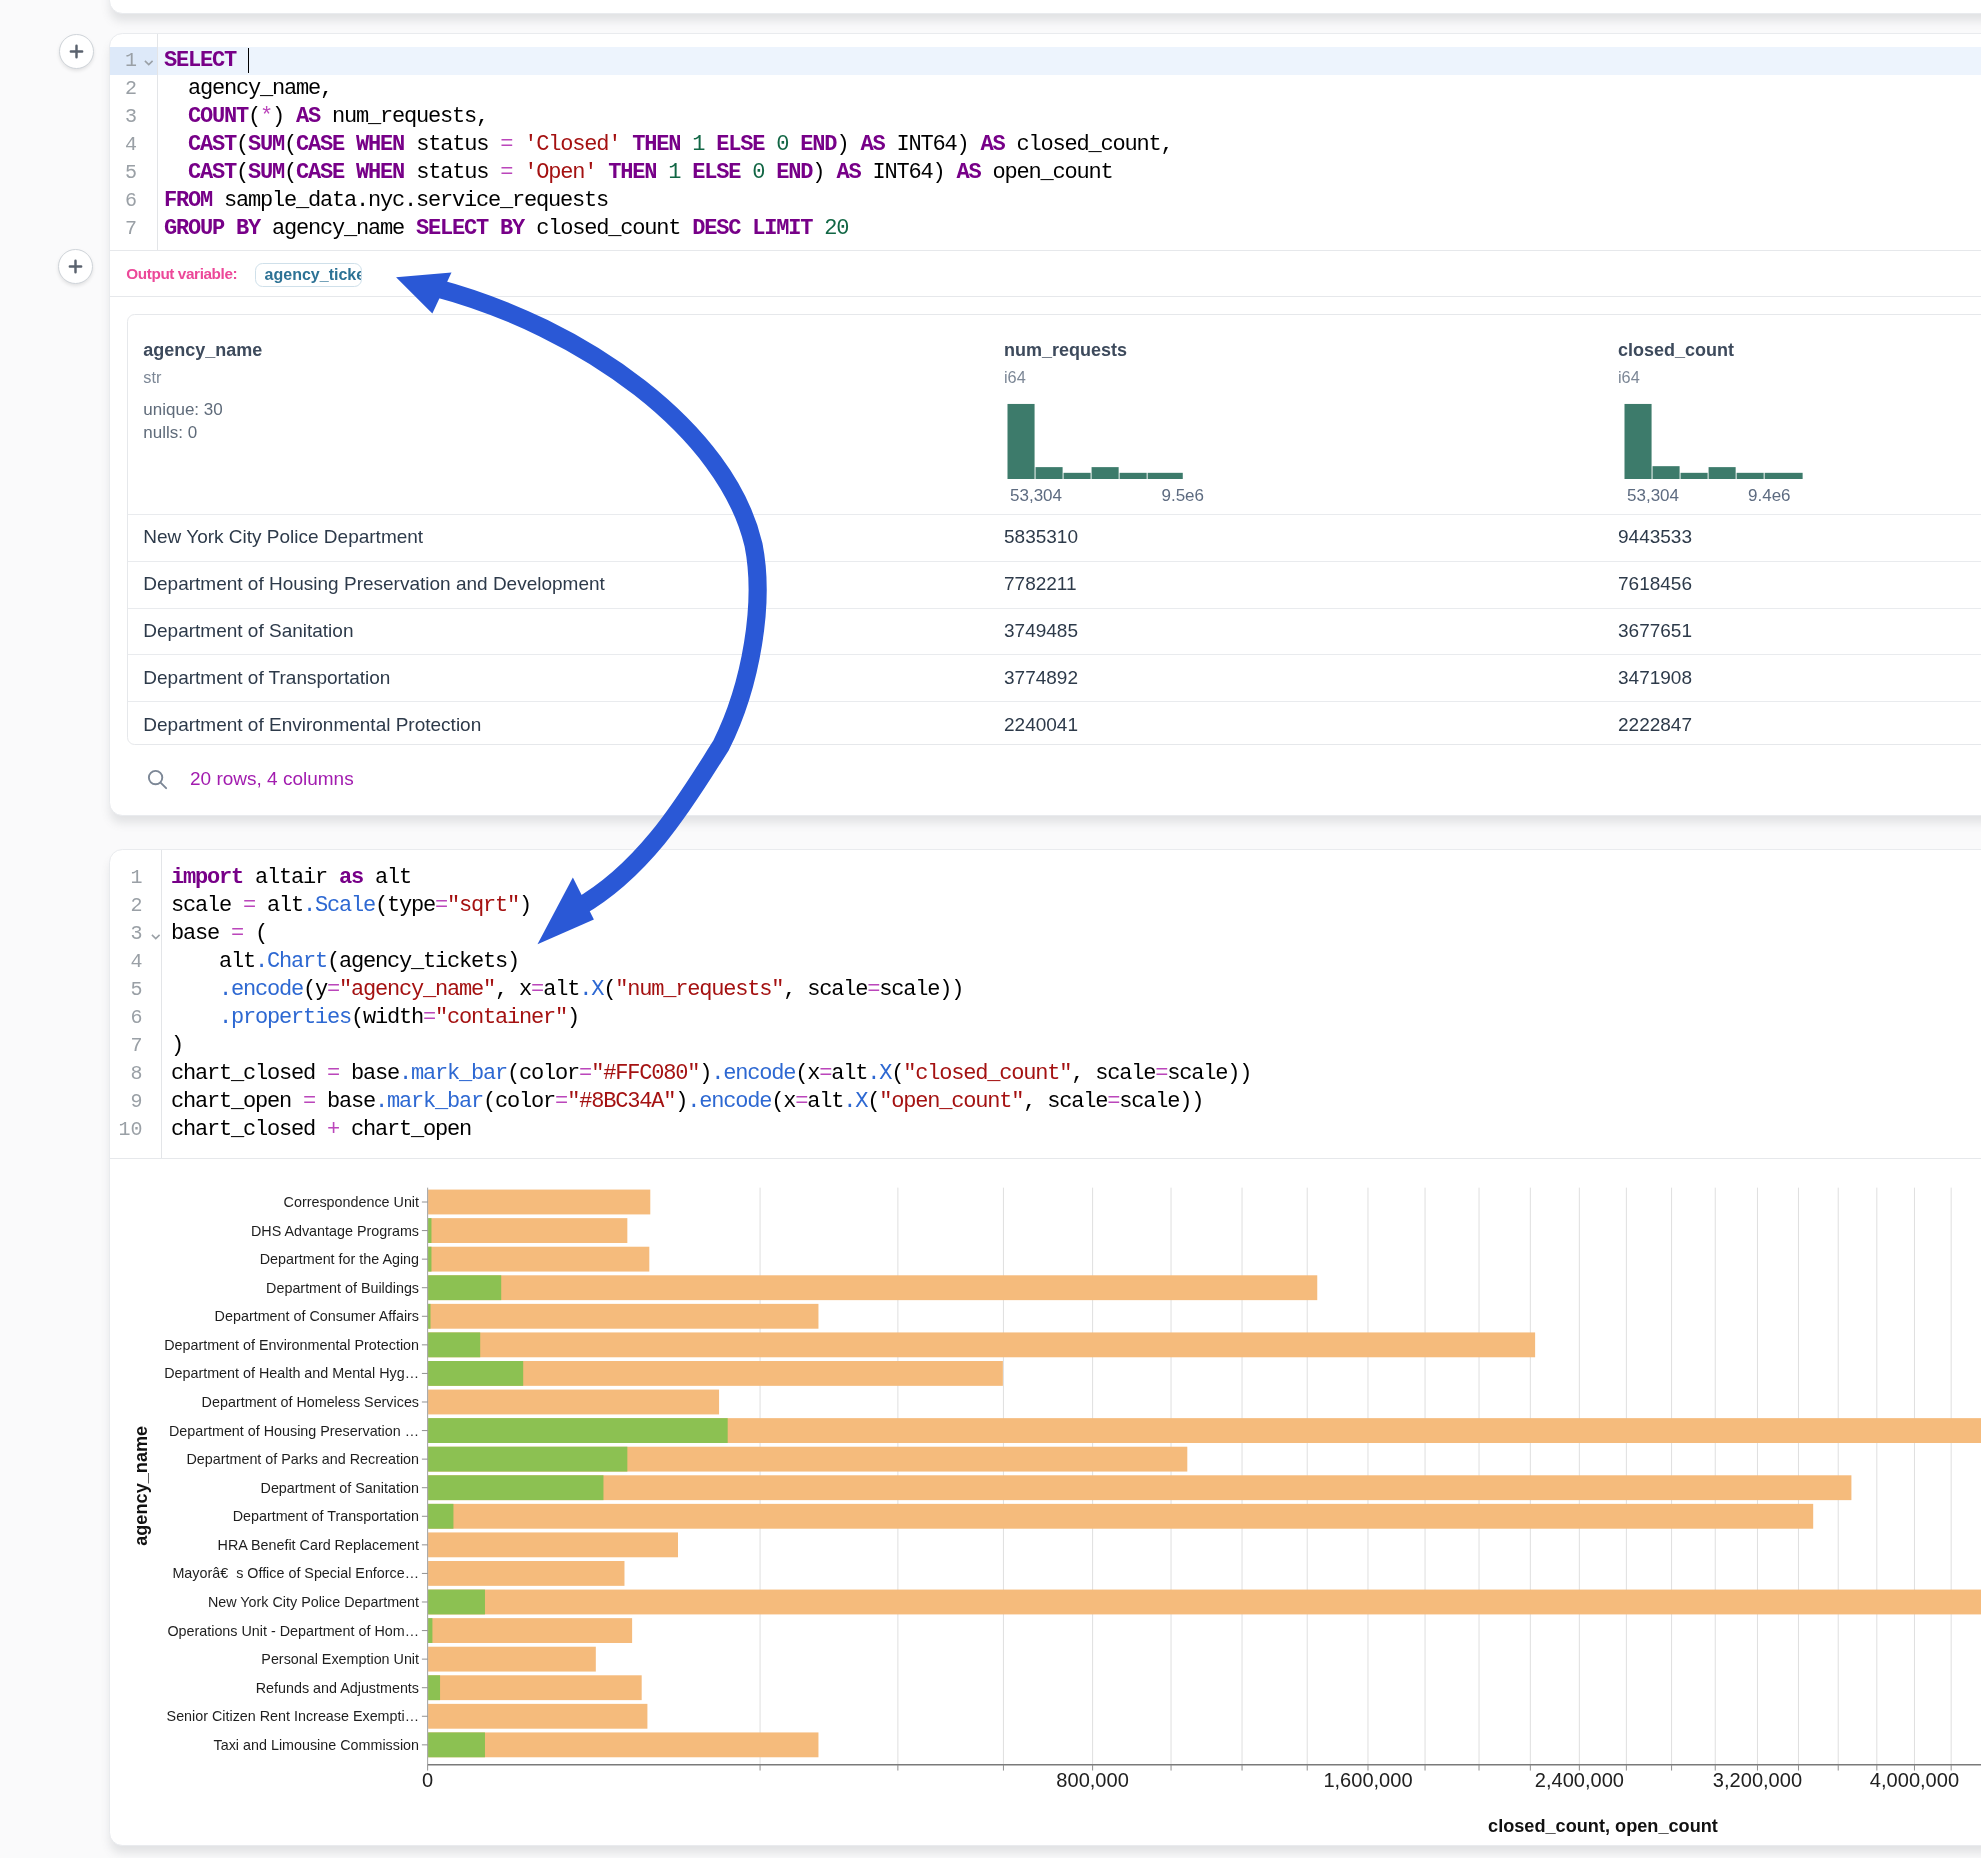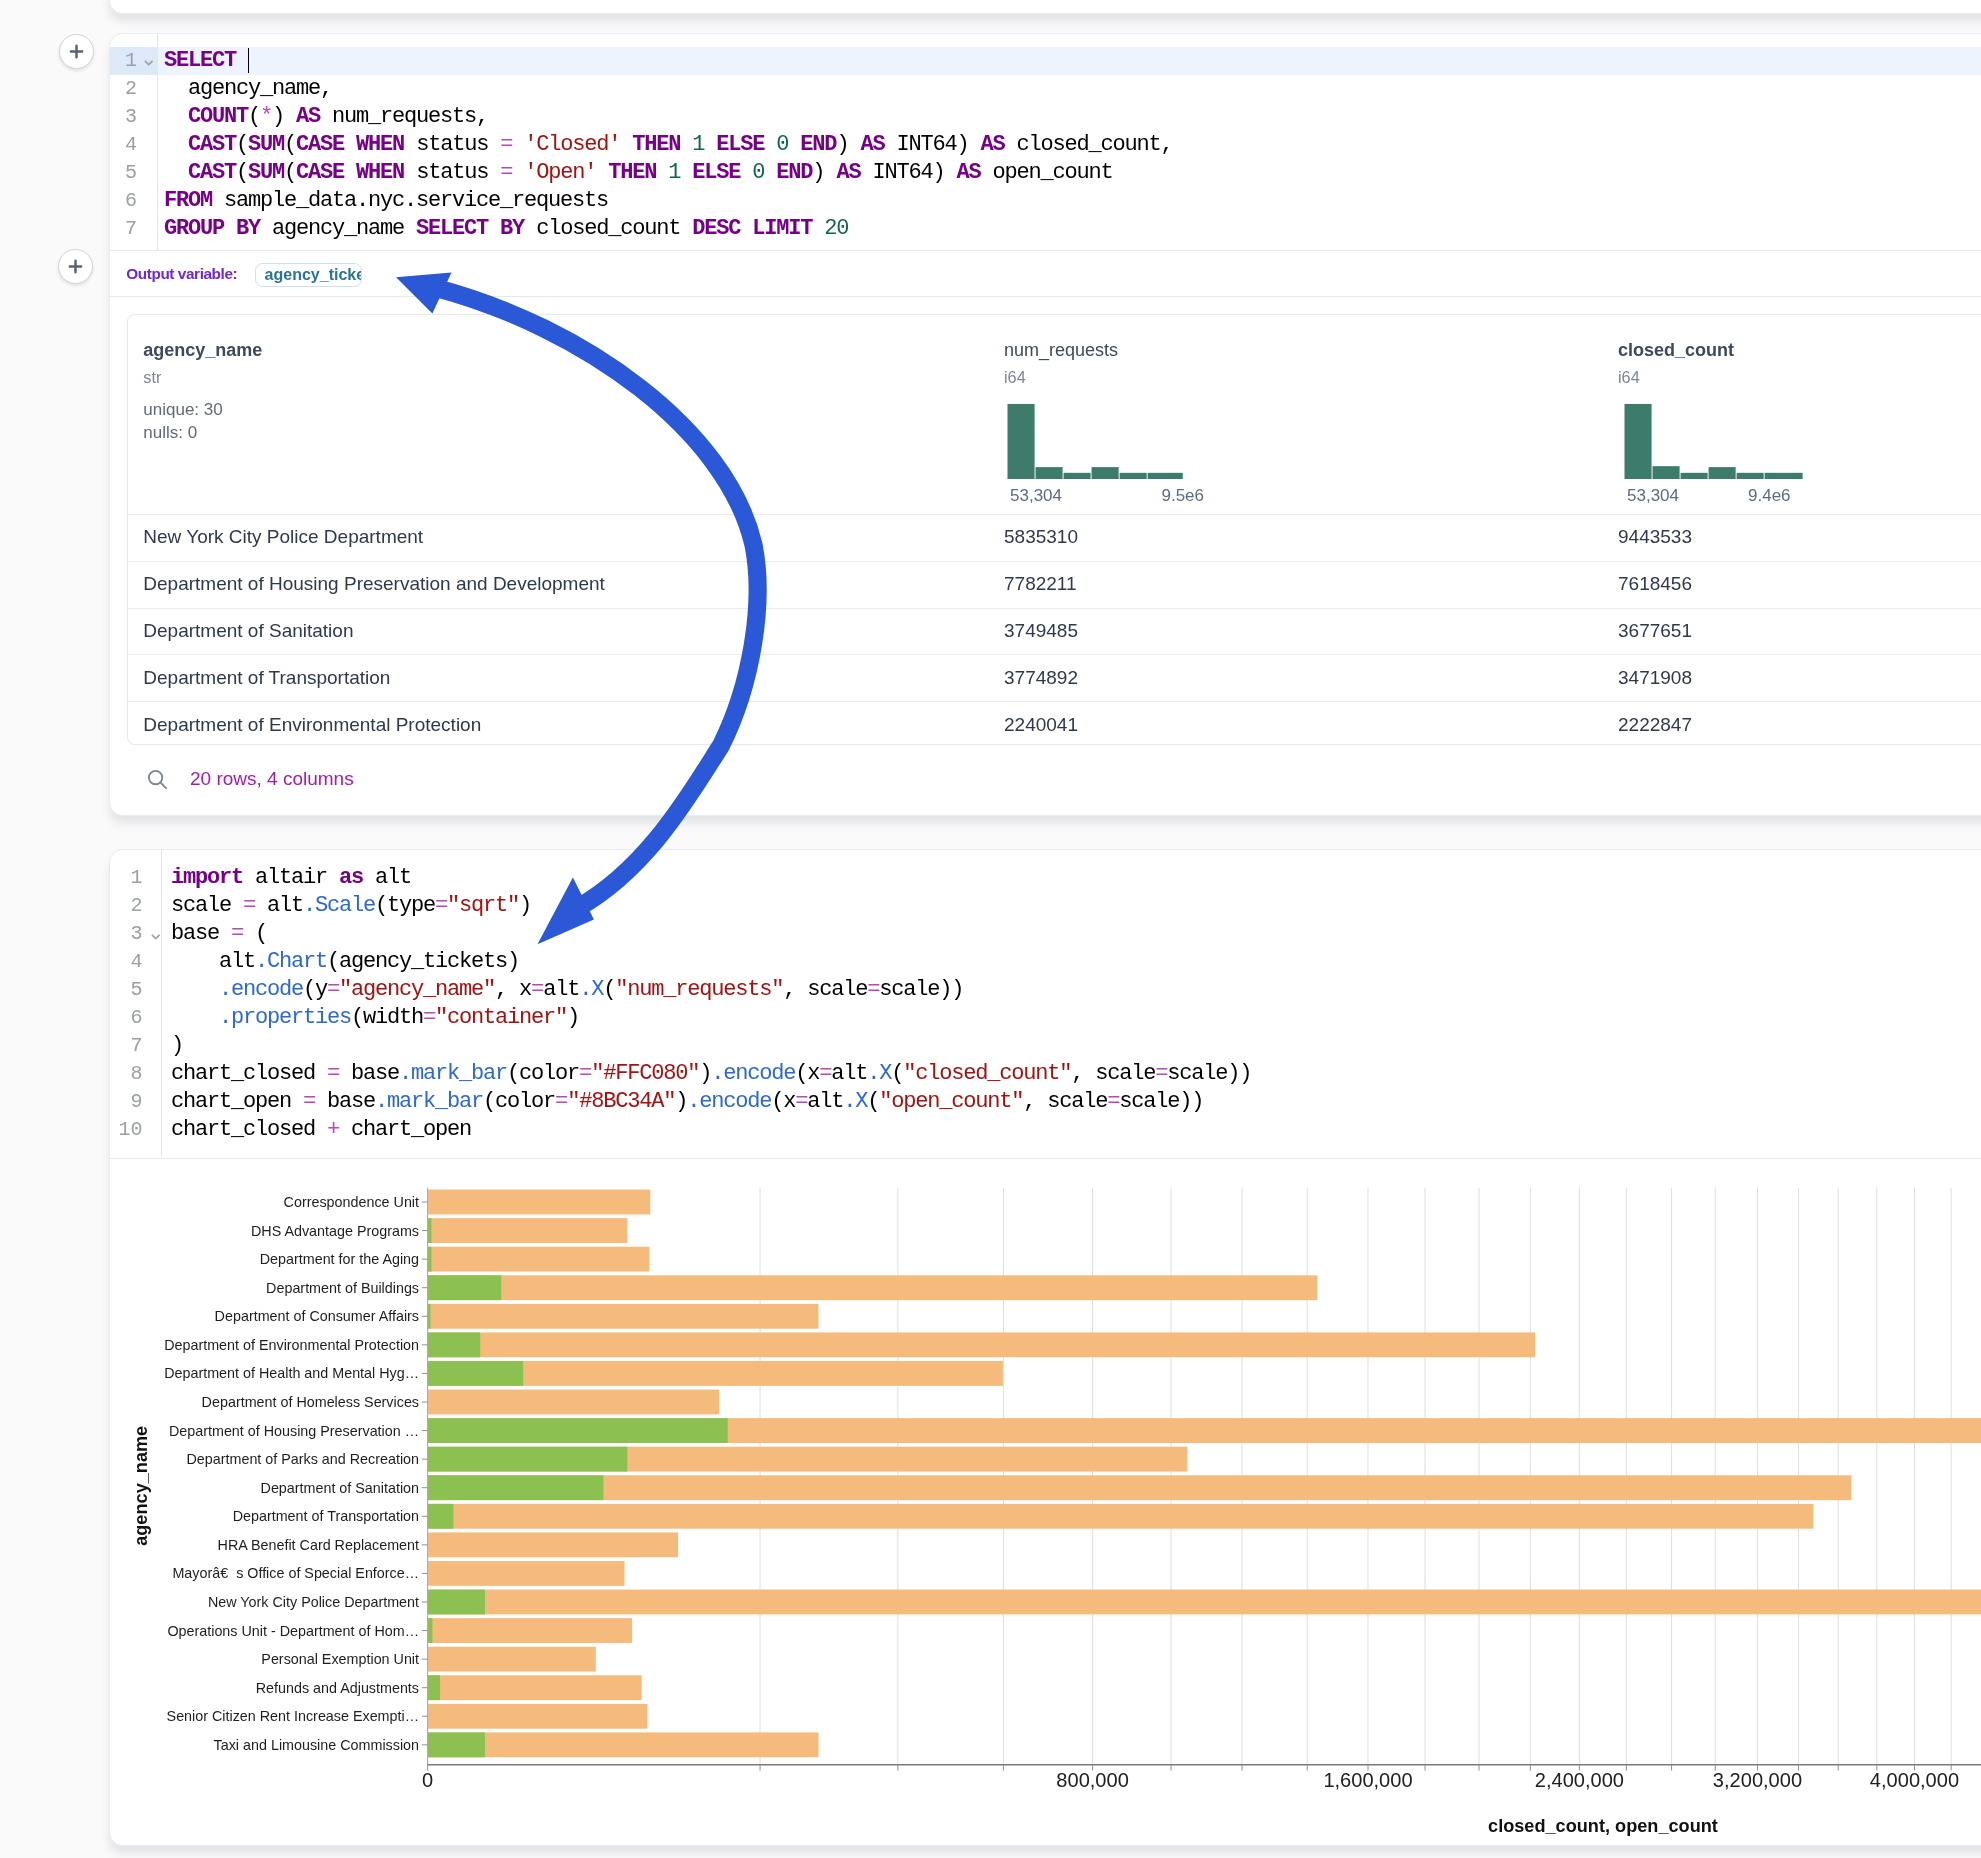--- a/index.html
+++ b/index.html
@@ -59,32 +59,32 @@
     <div class="mono" style="position:absolute; left:54px; top:13.4px;"><span class="kw">SELECT</span> <span style="border-left:1.9px solid #000;"> </span>
   agency_name,
   <span class="kw">COUNT</span>(<span class="op">*</span>) <span class="kw">AS</span> num_requests,
   <span class="kw">CAST</span>(<span class="kw">SUM</span>(<span class="kw">CASE</span> <span class="kw">WHEN</span> status <span class="op">=</span> <span class="str">'Closed'</span> <span class="kw">THEN</span> <span class="num">1</span> <span class="kw">ELSE</span> <span class="num">0</span> <span class="kw">END</span>) <span class="kw">AS</span> INT64) <span class="kw">AS</span> closed_count,
   <span class="kw">CAST</span>(<span class="kw">SUM</span>(<span class="kw">CASE</span> <span class="kw">WHEN</span> status <span class="op">=</span> <span class="str">'Open'</span> <span class="kw">THEN</span> <span class="num">1</span> <span class="kw">ELSE</span> <span class="num">0</span> <span class="kw">END</span>) <span class="kw">AS</span> INT64) <span class="kw">AS</span> open_count
 <span class="kw">FROM</span> sample_data.nyc.service_requests
 <span class="kw">GROUP</span> <span class="kw">BY</span> agency_name <span class="kw">SELECT</span> <span class="kw">BY</span> closed_count <span class="kw">DESC</span> <span class="kw">LIMIT</span> <span class="num">20</span></div>
 
     <div style="position:absolute; left:0; top:216px; width:100%; height:1px; background:#e6e8eb;"></div>
 
-    <div style="position:absolute; left:16.3px; top:231px; font-size:15.3px; letter-spacing:-0.4px; font-weight:bold; color:#6d28d9;">Output variable:</div>
+    <div style="position:absolute; left:16.3px; top:231px; font-size:15.3px; letter-spacing:-0.4px; font-weight:bold; color:#ec4899;">Output variable:</div>
     <div style="position:absolute; left:145px; top:229px; width:107px; height:24px; border:1px solid #cfe0ea; border-radius:7.6px; overflow:hidden; font-size:16px; font-weight:bold; color:#2d7295; padding:0 0 0 8.6px; line-height:22px;">agency_tickets</div>
     <div style="position:absolute; left:0; top:262px; width:100%; height:1px; background:#e6e8eb;"></div>
 
     <div style="position:absolute; left:17px; top:280px; width:2285px; height:431px; border:1px solid #e6e8eb; border-radius:7.6px;">
 
       <div style="position:absolute; left:15.3px; top:25px; font-size:18px; font-weight:bold; color:#3d4a5c;">agency_name</div>
       <div style="position:absolute; left:15.3px; top:53px; font-size:16.3px; color:#7c8796;">str</div>
       <div style="position:absolute; left:15.3px; top:85px; font-size:17px; color:#5f6b7a;">unique: 30</div>
       <div style="position:absolute; left:15.3px; top:108px; font-size:17px; color:#5f6b7a;">nulls: 0</div>
 
-      <div style="position:absolute; left:876px; top:25px; font-size:18px; font-weight:normal; color:#3d4a5c;">num_requests</div>
+      <div style="position:absolute; left:876px; top:25px; font-size:18px; font-weight:bold; color:#3d4a5c;">num_requests</div>
       <div style="position:absolute; left:876px; top:53px; font-size:16.3px; color:#7c8796;">i64</div>
 
       <div style="position:absolute; left:1490px; top:25px; font-size:18px; font-weight:bold; color:#3d4a5c;">closed_count</div>
       <div style="position:absolute; left:1490px; top:53px; font-size:16.3px; color:#7c8796;">i64</div>
 
       <svg style="position:absolute; left:879px; top:88px;" width="191" height="76" viewBox="0 0 200 80">
         <g fill="#3d7b6b">
           <rect x="0" y="1" width="28.5" height="79"></rect>
           <rect x="29.5" y="67.5" width="28.5" height="12.5"></rect>
           <rect x="59" y="73.5" width="28.5" height="6.5"></rect>

